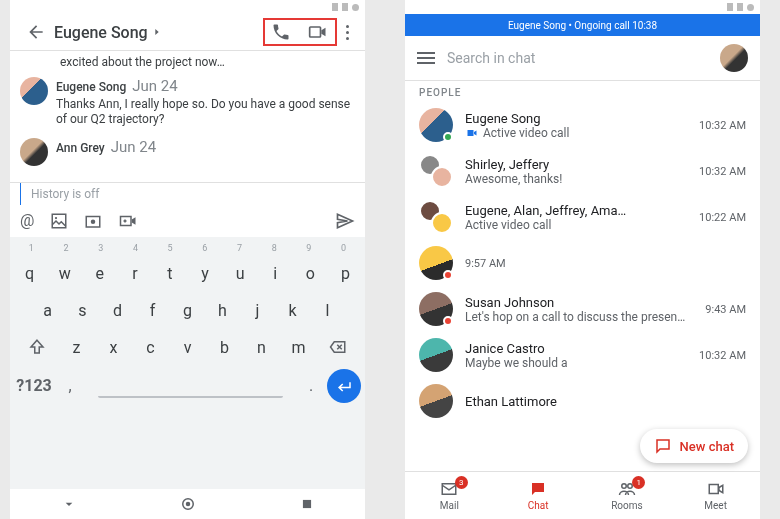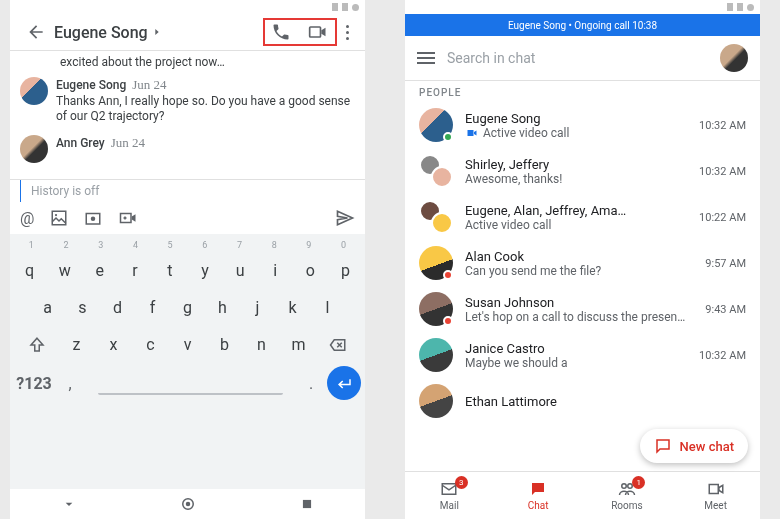--- a/index.html
+++ b/index.html
@@ -20,21 +20,21 @@
   .hr { height: 1px; background: #e0e0e0; }
   .msg-area { flex: 0 0 auto; padding: 4px 8px 6px 10px; }
   .snippet { font-size: 12px; color: #3c4043; margin-left: 40px; margin-bottom: 8px; }
   .msg { display: flex; gap: 8px; margin-bottom: 10px; }
   .avatar { width: 28px; height: 28px; border-radius: 50%; flex-shrink: 0; background: #ccc; }
   .ava-eugene { background: linear-gradient(135deg,#e8b4a0 40%,#2c5f8d 40%); }
   .ava-ann { background: linear-gradient(135deg,#c9a88a 45%,#333 55%); }
   .msg-body { font-size: 12px; color: #3c4043; line-height: 1.3; }
   .msg-header { display: flex; gap: 6px; align-items: baseline; }
   .msg-name { font-size: 12px; color: #3c4043; font-weight: 500; }
-  .msg-date { font-size: 13px; color: #80868b; font-family: Liberation Serif, serif; }
+  .msg-date { font-size: 15px; color: #80868b; }
   .input-row { padding: 4px 10px; font-size: 12px; color: #9aa0a6; border-left: 1px solid #1a73e8; margin-left:10px; }
   .compose-icons { display: flex; padding: 6px 10px; align-items: center; gap: 16px; color: #5f6368; }
   .compose-icons .spacer { flex: 1; }
   
   .kbd { background: #f1f3f4; flex: 1; display: flex; flex-direction: column; padding: 6px 4px; }
   .kbd-nums { display: flex; justify-content: space-around; font-size: 9px; color: #9aa0a6; height: 12px; }
   .kbd-row { display: flex; justify-content: center; gap: 4px; margin: 3px 0; }
   .kbd-key { flex: 1; text-align: center; font-size: 16px; color: #3c4043; padding: 6px 0; }
   .kbd-row.r2 { padding: 0 18px; }
   .kbd-row.r3 { padding: 0 4px; align-items: center; }
@@ -320,24 +320,20 @@
       <div class="r-body">
         <div class="r-name">Eugene, Alan, Jeffrey, Ama…</div>
         <div class="r-sub">Active video call</div>
       </div>
       <div class="r-time">10:22 AM</div>
     </div>
     <div class="r-item">
       <div class="r-ava yellow">
           <div class="presence-red"></div>
         </div>
-      <div class="r-body">
-        <div class="r-name">Alan Cook</div>
-        <div class="r-sub">Can you send me the file?</div>
-      </div>
       <div class="r-time">9:57 AM</div>
     </div>
     <div class="r-item">
       <div class="r-ava susan">
           <div class="presence-red"></div>
         </div>
       <div class="r-body">
         <div class="r-name">Susan Johnson</div>
         <div class="r-sub">Let's hop on a call to discuss the presen…</div>
       </div>

